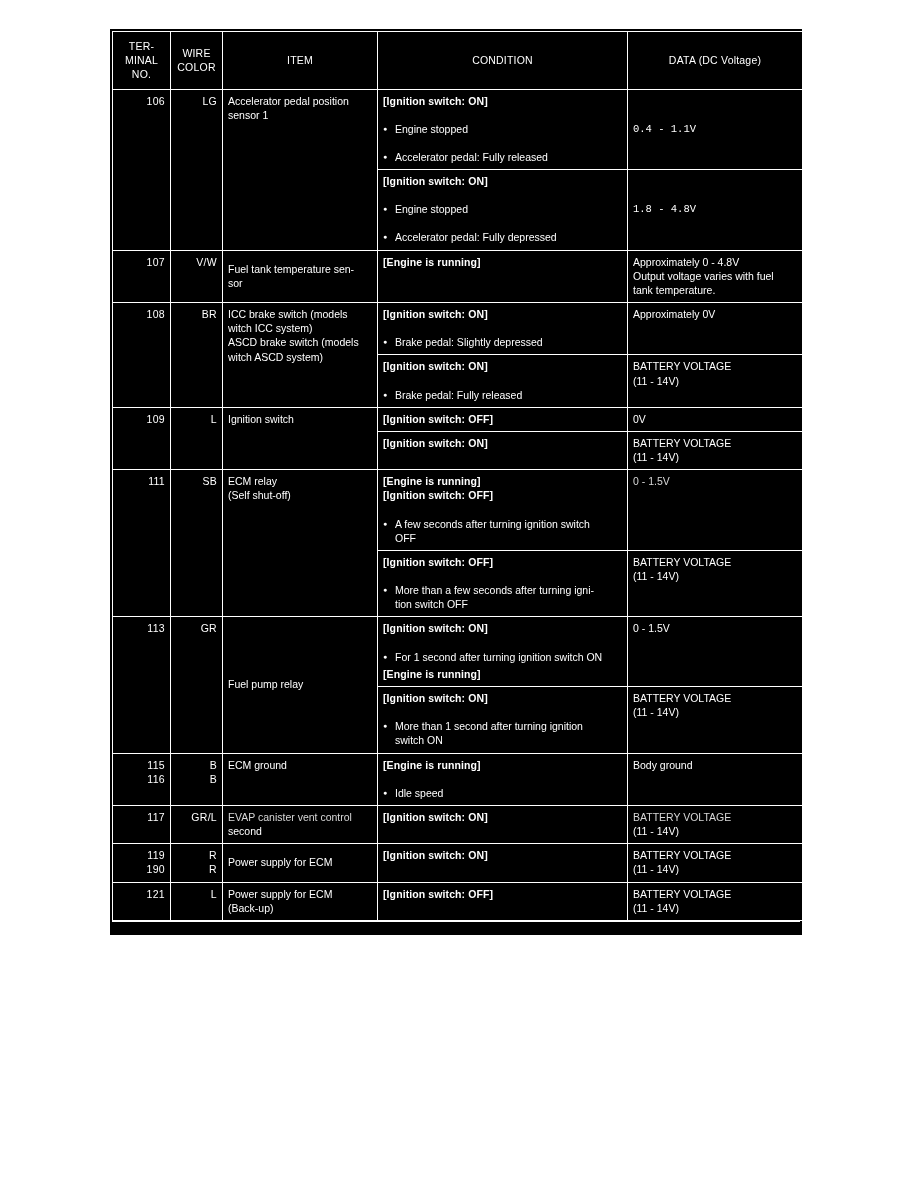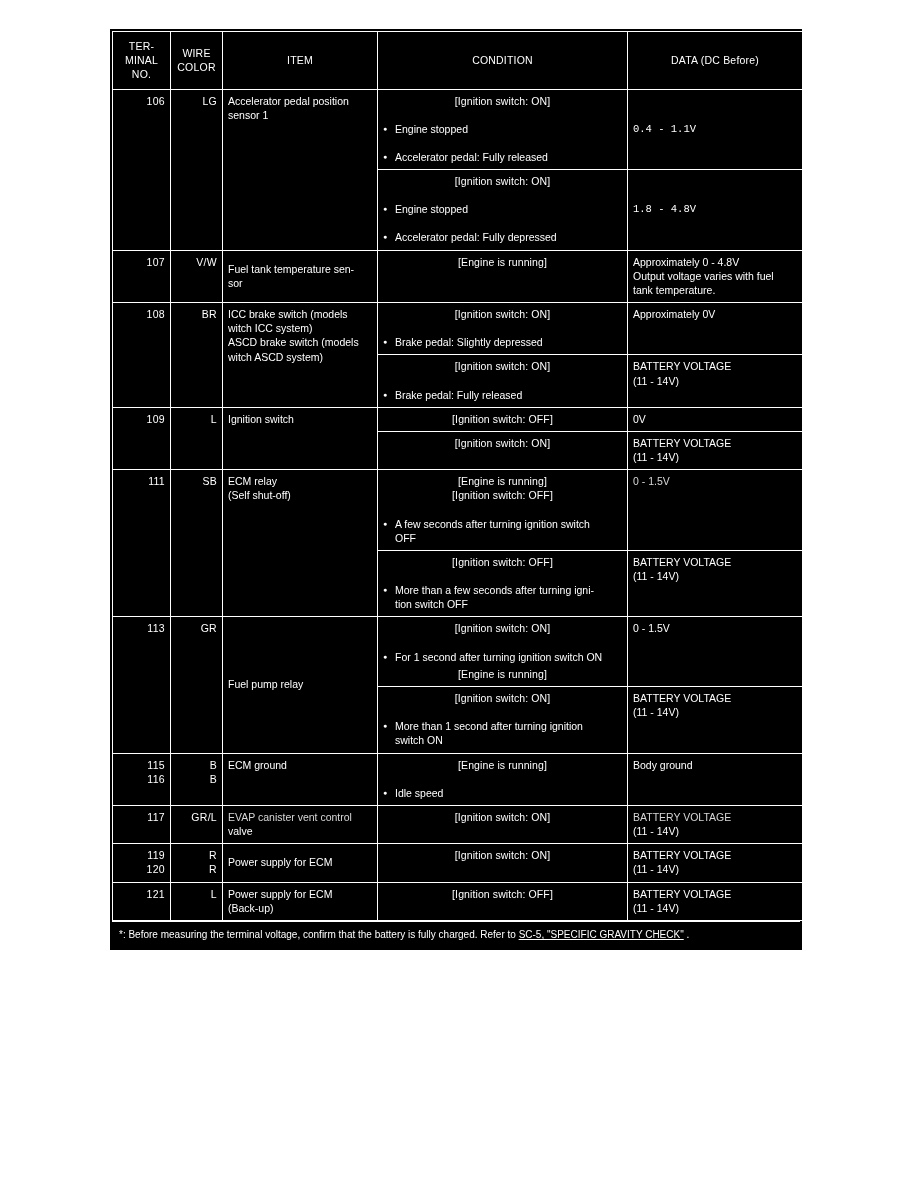--- a/index.html
+++ b/index.html
@@ -70,23 +70,22 @@
     font-size: 10.5px;
     padding-top: 6px;
     margin-left: 31px;
   }
   td.item.mid { vertical-align: middle; }
   td.cond { font-size: 10.5px; padding-top: 5px; }
   td.data { font-size: 10.5px; padding-top: 5px; }
   td.data.mid { vertical-align: middle; font-family: Liberation Mono, monospace; }
 
   .cond-head {
-    font-weight: normal;
+    font-weight: bold;
     letter-spacing: 0.1px;
-    text-align: center;
   }
   ul.bul {
     list-style: none;
     margin: 1px 0 0 0;
     padding: 0;
   }
   ul.bul li {
     position: relative;
     padding-left: 12px;
     margin-top: 14px;
@@ -136,21 +135,21 @@
             <span class="stack-line">TER-</span>
             <span class="stack-line">MINAL</span>
             <span class="stack-line">NO.</span>
           </th>
           <th>
             <span class="stack-line">WIRE</span>
             <span class="stack-line">COLOR</span>
           </th>
           <th>ITEM</th>
           <th>CONDITION</th>
-          <th>DATA (DC Before)</th>
+          <th>DATA (DC Voltage)</th>
         </tr>
       </thead>
       <tbody>
 
         <tr>
           <td class="term" rowspan="2">106</td>
           <td class="wire" rowspan="2">LG</td>
           <td class="item" rowspan="2">
             <span class="stack-line">Accelerator pedal position</span>
             <span class="stack-line">sensor 1</span>
@@ -342,35 +341,35 @@
           <td class="data">
             <span class="stack-line">Body ground</span>
           </td>
         </tr>
 
         <tr>
           <td class="term">117</td>
           <td class="wire">GR/L</td>
           <td class="item">
             <span class="stack-line dim">EVAP canister vent control</span>
-            <span class="stack-line">valve</span>
+            <span class="stack-line">second</span>
           </td>
           <td class="cond mid">
             <div class="cond-head">[Ignition switch: ON]</div>
           </td>
           <td class="data">
             <span class="stack-line dim">BATTERY VOLTAGE</span>
             <span class="stack-line">(11 - 14V)</span>
           </td>
         </tr>
 
         <tr>
           <td class="term">
             <span class="stack-line">119</span>
-            <span class="stack-line">120</span>
+            <span class="stack-line">190</span>
           </td>
           <td class="wire">
             <span class="stack-line">R</span>
             <span class="stack-line">R</span>
           </td>
           <td class="item mid">
             <span class="stack-line">Power supply for ECM</span>
           </td>
           <td class="cond mid">
             <div class="cond-head">[Ignition switch: ON]</div>
@@ -394,16 +393,15 @@
           <td class="data">
             <span class="stack-line">BATTERY VOLTAGE</span>
             <span class="stack-line">(11 - 14V)</span>
           </td>
         </tr>
 
       </tbody>
     </table>
 
     <div class="footnotes">
-      <div><span>*: Before measuring the terminal voltage, confirm that the battery is fully charged. Refer to </span><span class="link">SC-5, "SPECIFIC GRAVITY CHECK"</span><span> .</span></div>
     </div>
   </div>
 </div>
 
 </body></html>

